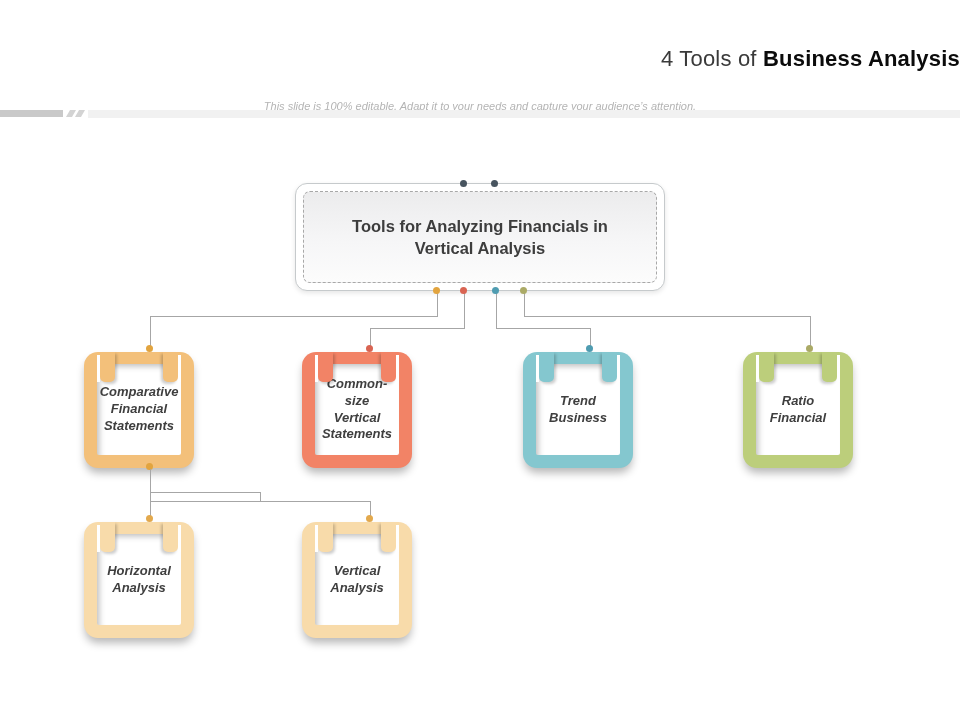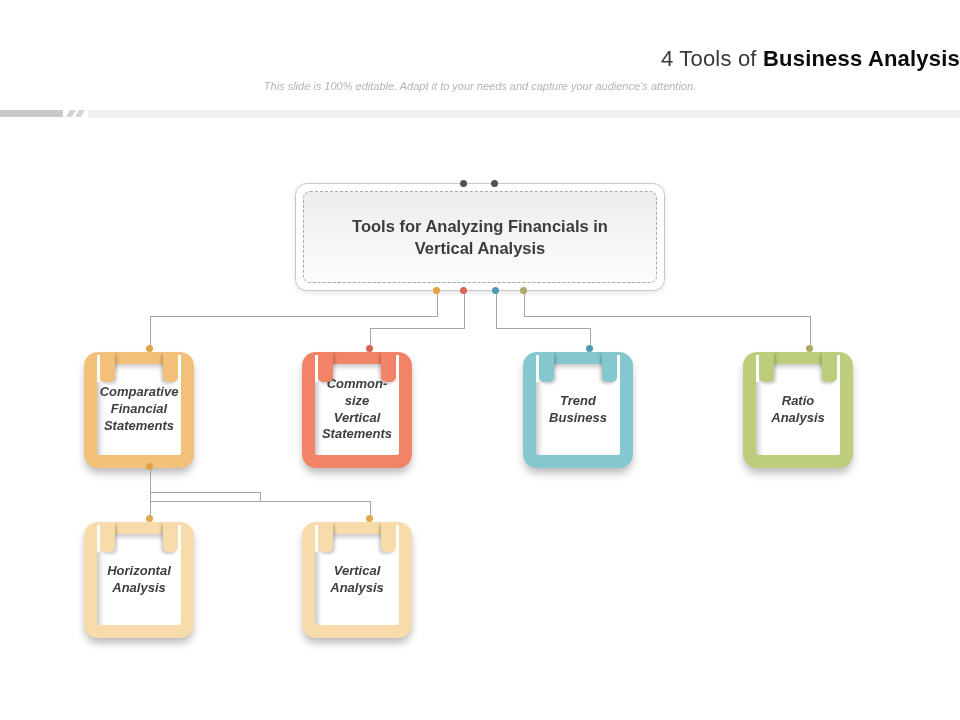--- a/index.html
+++ b/index.html
@@ -4,21 +4,21 @@
 <style>
   html,body{margin:0;padding:0;background:#ffffff;}
   .slide{
     position:relative;width:960px;height:720px;background:#ffffff;overflow:hidden;
     font-family:"Liberation Sans", sans-serif;
   }
   
   .title{position:absolute;top:46px;left:0;width:100%;text-align:right;
          font-size:22px;color:#3a3a3a;font-weight:400;letter-spacing:.2px;}
   .title b{color:#0b0b0b;font-weight:700;}
-  .subtitle{position:absolute;top:80px;left:0;width:100%;text-align:center;
+  .subtitle{position:absolute;top:100px;left:0;width:100%;text-align:center;
             font-style:italic;font-size:11px;color:#b4b4b4;}
   .div-left{position:absolute;left:0;top:110px;width:63px;height:7px;background:#c9c9c9;}
   .div-slash{position:absolute;top:110px;width:6px;height:7px;background:#d3d3d3;transform:skewX(-30deg);}
   .div-right{position:absolute;left:88px;top:110px;width:872px;height:8px;background:#f1f1f1;}
 
   
   .rootbox{position:absolute;left:295px;top:183px;width:370px;height:108px;
            background:#ffffff;border:1.5px solid #c6cacc;border-radius:12px;
            box-shadow:0 2px 5px rgba(0,0,0,.10);box-sizing:border-box;}
   .rootbox .inner{position:absolute;left:7px;right:7px;top:7px;bottom:7px;
@@ -118,21 +118,21 @@
       <div class="label">Trend Business</div>
     </div>
     <span class="tab tabL" style="background-color: rgb(132, 199, 207);"></span>
     <span class="tab tabR" style="background-color: rgb(132, 199, 207);"></span>
     <span class="gap gapL"></span>
     <span class="gap gapR"></span>
   </div>
 
   <div class="node" style="left: 743px; top: 352px; background-color: rgb(188, 206, 123);">
     <div class="panel">
-      <div class="label">Ratio Analysis</div>
+      <div class="label">Ratio Financial</div>
     </div>
     <span class="tab tabL" style="background-color: rgb(188, 206, 123);"></span>
     <span class="tab tabR" style="background-color: rgb(188, 206, 123);"></span>
     <span class="gap gapL"></span>
     <span class="gap gapR"></span>
   </div>
 
   <span class="dot" style="left: 146px; top: 463px; background-color: rgb(226, 164, 63);"></span>
   <div class="vline" style="left:150px;top:469px;height:48px;"></div>
   <div class="hline" style="left:150px;top:492px;width:110px;"></div>

